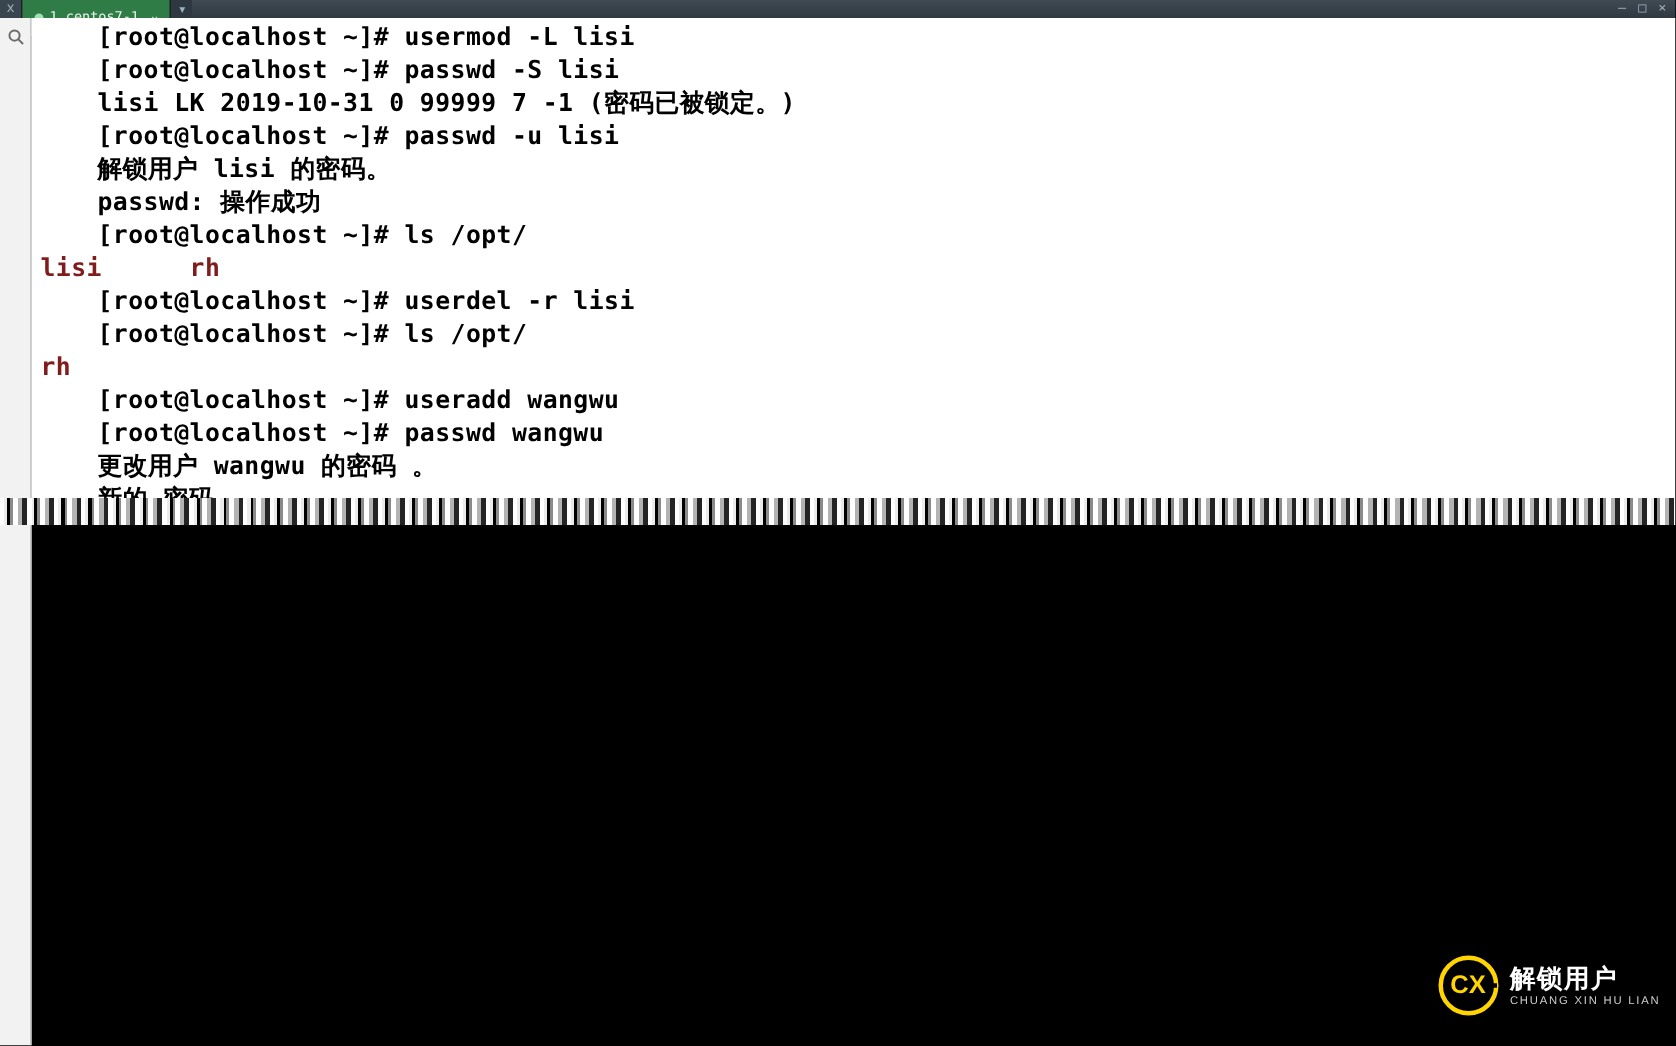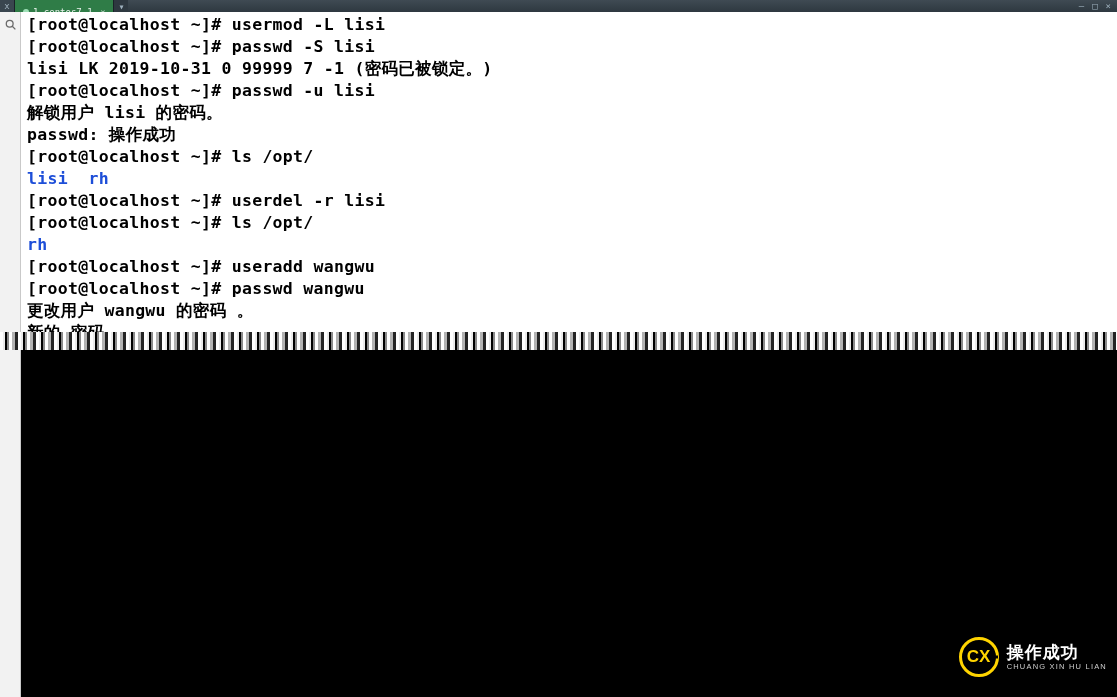--- a/index.html
+++ b/index.html
@@ -100,22 +100,22 @@
     height: 320px;
     background: #ffffff;
     color: #000;
     font-size: 16.5px;
     line-height: 22px;
     padding: 2px 6px 0 6px;
     box-sizing: border-box;
     white-space: pre;
     letter-spacing: 0.3px;
   }
-  .bld { font-weight: 700; }
-  .blue { color: #1d4ed8; font-weight: 700; }
+  .bld { font-weight: 700; margin-left: 38px; }
+  .blue { color: #7f1d1d; font-weight: 700; }
 
   
   .glitch {
     position: absolute;
     left: 0; right: 0;
     top: 332px;
     height: 18px;
     background:
       repeating-linear-gradient(90deg,
         #ffffff 0 3px, #d9d9d9 3px 5px, #000 5px 7px, #888 7px 9px,
@@ -205,18 +205,18 @@
     </span>
   </div>
 
   <div class="term" id="term"><div><span class="bld">[root@localhost ~]# usermod -L lisi</span></div><div><span class="bld">[root@localhost ~]# passwd -S lisi</span></div><div><span class="bld">lisi LK 2019-10-31 0 99999 7 -1 (密码已被锁定。)</span></div><div><span class="bld">[root@localhost ~]# passwd -u lisi</span></div><div><span class="bld">解锁用户 lisi 的密码。</span></div><div><span class="bld">passwd: 操作成功</span></div><div><span class="bld">[root@localhost ~]# ls /opt/</span></div><div><span class="blue">lisi</span><span class="bld">  </span><span class="blue">rh</span></div><div><span class="bld">[root@localhost ~]# userdel -r lisi</span></div><div><span class="bld">[root@localhost ~]# ls /opt/</span></div><div><span class="blue">rh</span></div><div><span class="bld">[root@localhost ~]# useradd wangwu</span></div><div><span class="bld">[root@localhost ~]# passwd wangwu</span></div><div><span class="bld">更改用户 wangwu 的密码 。</span></div><div><span class="bld">新的 密码</span></div></div>
 
   <div class="glitch"></div>
 
   <div class="watermark">
     <div class="cx">CX</div>
     <div class="txt">
-      <div class="cn">操作成功</div>
+      <div class="cn">解锁用户</div>
       <div class="en">CHUANG XIN HU LIAN</div>
     </div>
   </div>
 
 </div>
 
 </body></html>

